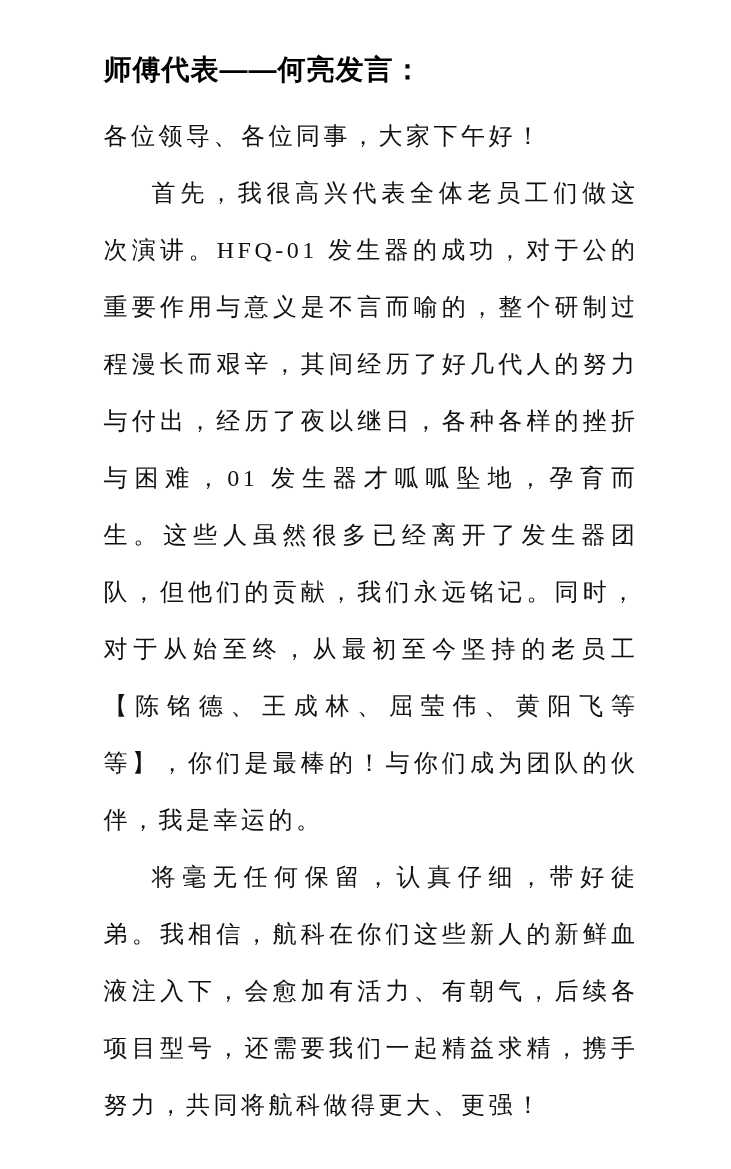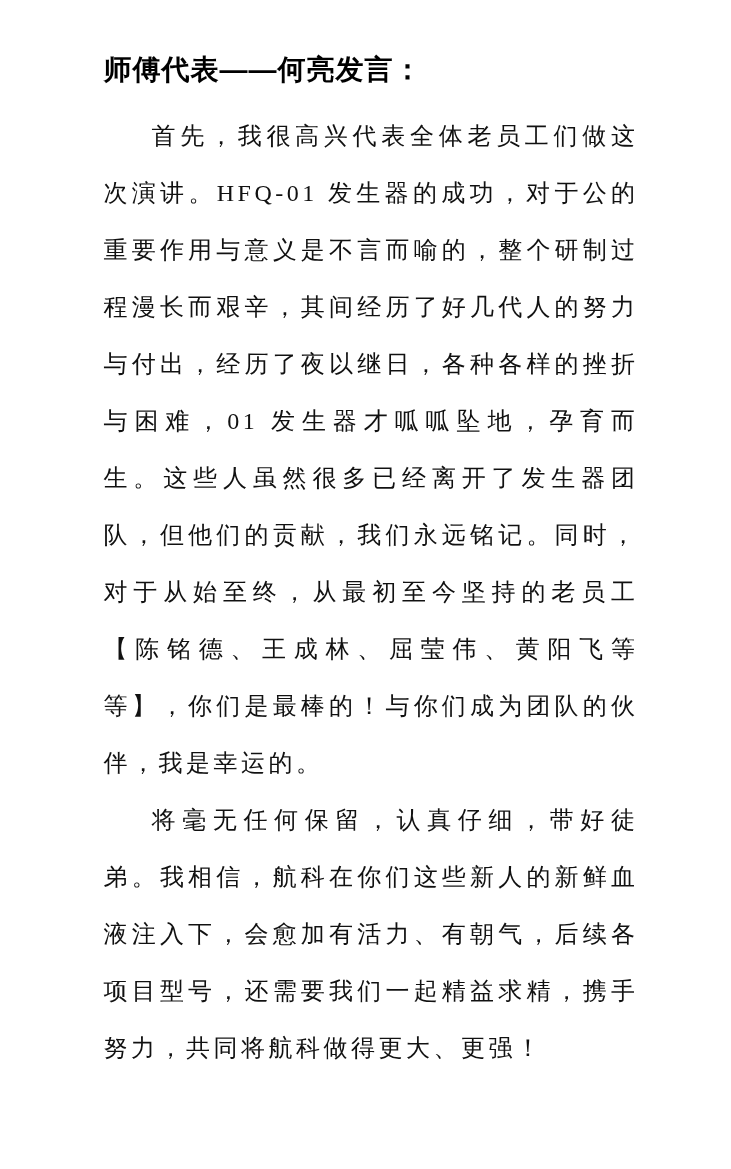--- a/index.html
+++ b/index.html
@@ -43,16 +43,17 @@
   .para.indent {
     text-indent: 2em;
   }
 </style>
 </head>
 <body>
 
 <div class="page">
   <h1 class="doc-title">师傅代表——何亮发言：</h1>
   <div class="doc-body">
+      <p class="para">各位领导、各位同事，大家下午好！</p>
       <p class="para indent">首先，我很高兴代表全体老员工们做这次演讲。HFQ-01 发生器的成功，对于公的重要作用与意义是不言而喻的，整个研制过程漫长而艰辛，其间经历了好几代人的努力与付出，经历了夜以继日，各种各样的挫折与困难，01 发生器才呱呱坠地，孕育而生。这些人虽然很多已经离开了发生器团队，但他们的贡献，我们永远铭记。同时，对于从始至终，从最初至今坚持的老员工【陈铭德、王成林、屈莹伟、黄阳飞等等】，你们是最棒的！与你们成为团队的伙伴，我是幸运的。</p>
       <p class="para indent">将毫无任何保留，认真仔细，带好徒弟。我相信，航科在你们这些新人的新鲜血液注入下，会愈加有活力、有朝气，后续各项目型号，还需要我们一起精益求精，携手努力，共同将航科做得更大、更强！</p>
     </div>
 </div>
 
 </body></html>

